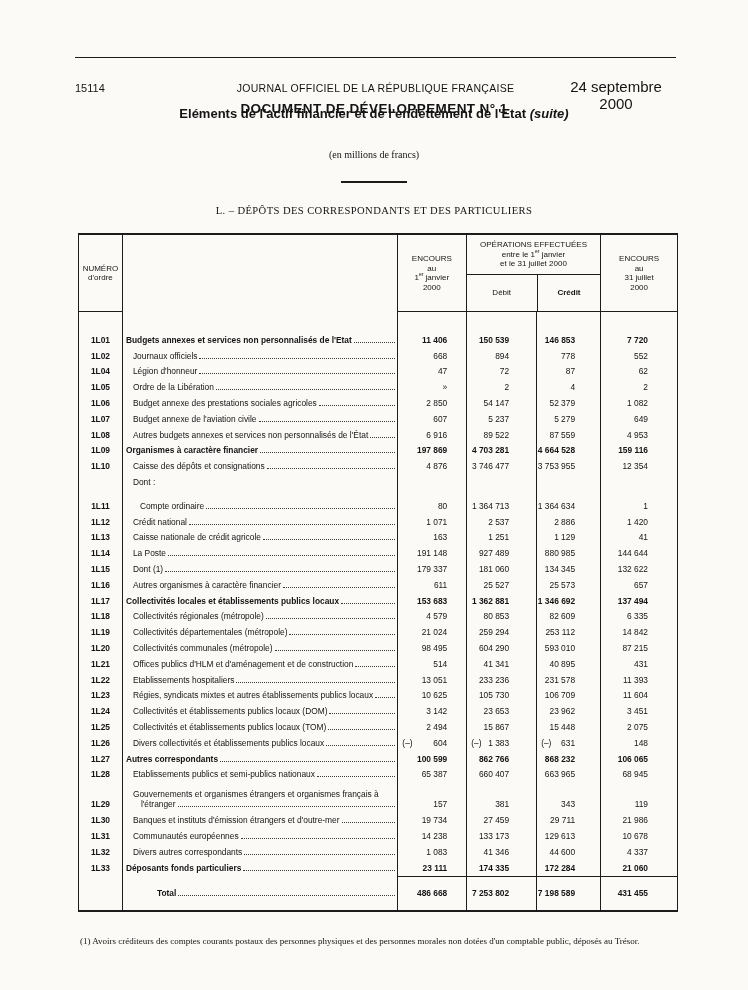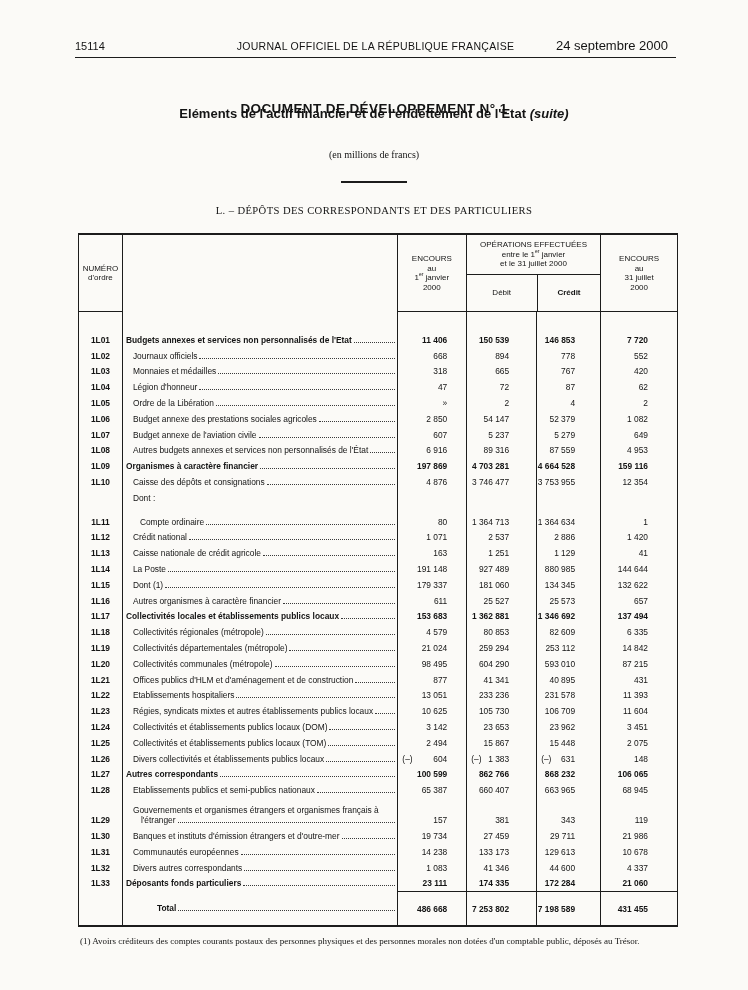--- a/index.html
+++ b/index.html
@@ -14,21 +14,21 @@
     overflow:hidden;
   }
   
   .running-head{
     position:absolute;top:38px;left:75px;width:601px;
     display:flex;align-items:baseline;
     font-size:11px;
   }
   .rh-page{width:120px;text-align:left;}
   .rh-title{flex:1;text-align:center;font-size:10.5px;letter-spacing:.3px;}
-  .rh-date{width:120px;text-align:left;font-size:13px;}
+  .rh-date{width:120px;text-align:center;font-size:15px;margin-top:40px;}
   .rh-rule{
     position:absolute;top:57px;left:75px;width:601px;height:0;
     border-top:1.6px solid #1c1c1c;
   }
   
   .doc-title{
     position:absolute;top:101px;left:0;width:100%;
     text-align:center;font-size:13.5px;font-weight:bold;letter-spacing:.4px;
   }
   .doc-subtitle{
@@ -188,33 +188,20 @@
               <span class="lbl-text">Journaux officiels</span>
               <span class="leader"></span>
             </div>
           </div>
           <div class="td td-v td-v1">668</div>
           <div class="td td-v td-v2">894</div>
           <div class="td td-v td-v3">778</div>
           <div class="td td-v td-v4">552</div>
         </div>
         <div class="tr">
-          <div class="td td-num">1L03</div>
-          <div class="td td-label" style="padding-left: 10px;">
-            <div class="lbl-flex">
-              <span class="lbl-text">Monnaies et médailles</span>
-              <span class="leader"></span>
-            </div>
-          </div>
-          <div class="td td-v td-v1">318</div>
-          <div class="td td-v td-v2">665</div>
-          <div class="td td-v td-v3">767</div>
-          <div class="td td-v td-v4">420</div>
-        </div>
-        <div class="tr">
           <div class="td td-num">1L04</div>
           <div class="td td-label" style="padding-left: 10px;">
             <div class="lbl-flex">
               <span class="lbl-text">Légion d'honneur</span>
               <span class="leader"></span>
             </div>
           </div>
           <div class="td td-v td-v1">47</div>
           <div class="td td-v td-v2">72</div>
           <div class="td td-v td-v3">87</div>
@@ -261,21 +248,21 @@
         </div>
         <div class="tr">
           <div class="td td-num">1L08</div>
           <div class="td td-label" style="padding-left: 10px;">
             <div class="lbl-flex">
               <span class="lbl-text">Autres budgets annexes et services non personnalisés de l'État</span>
               <span class="leader"></span>
             </div>
           </div>
           <div class="td td-v td-v1">6 916</div>
-          <div class="td td-v td-v2">89 316</div>
+          <div class="td td-v td-v2">89 522</div>
           <div class="td td-v td-v3">87 559</div>
           <div class="td td-v td-v4">4 953</div>
         </div>
         <div class="tr bold">
           <div class="td td-num">1L09</div>
           <div class="td td-label" style="padding-left: 3px;">
             <div class="lbl-flex">
               <span class="lbl-text">Organismes à caractère financier</span>
               <span class="leader"></span>
             </div>
@@ -441,21 +428,21 @@
           <div class="td td-v td-v4">87 215</div>
         </div>
         <div class="tr">
           <div class="td td-num">1L21</div>
           <div class="td td-label" style="padding-left: 10px;">
             <div class="lbl-flex">
               <span class="lbl-text">Offices publics d'HLM et d'aménagement et de construction</span>
               <span class="leader"></span>
             </div>
           </div>
-          <div class="td td-v td-v1">877</div>
+          <div class="td td-v td-v1">514</div>
           <div class="td td-v td-v2">41 341</div>
           <div class="td td-v td-v3">40 895</div>
           <div class="td td-v td-v4">431</div>
         </div>
         <div class="tr">
           <div class="td td-num">1L22</div>
           <div class="td td-label" style="padding-left: 10px;">
             <div class="lbl-flex">
               <span class="lbl-text">Etablissements hospitaliers</span>
               <span class="leader"></span>

